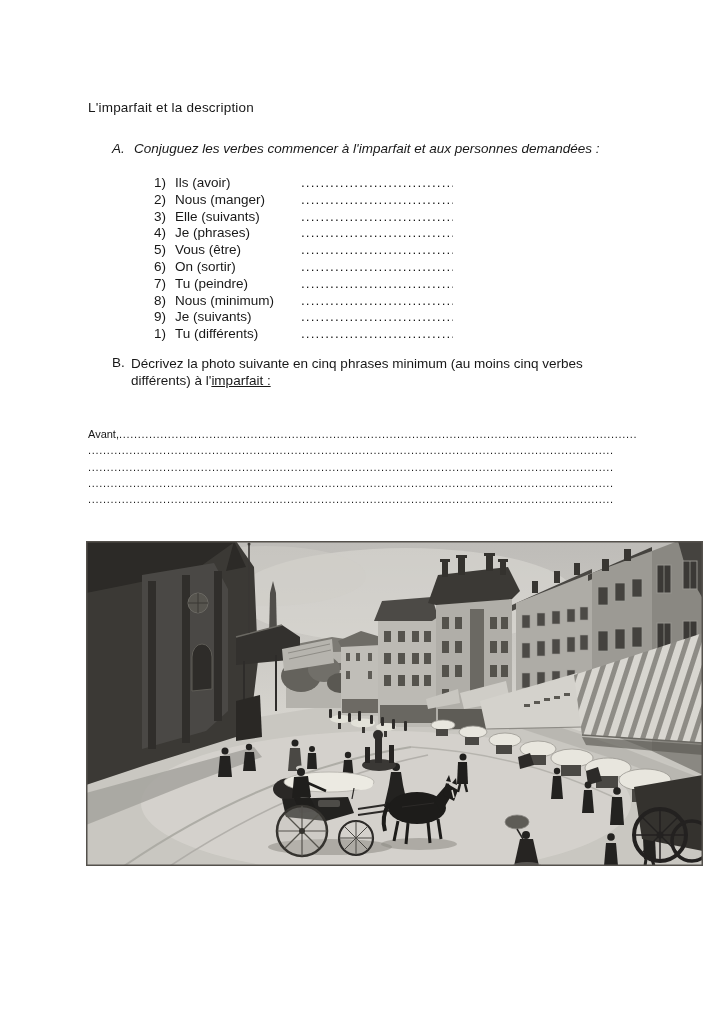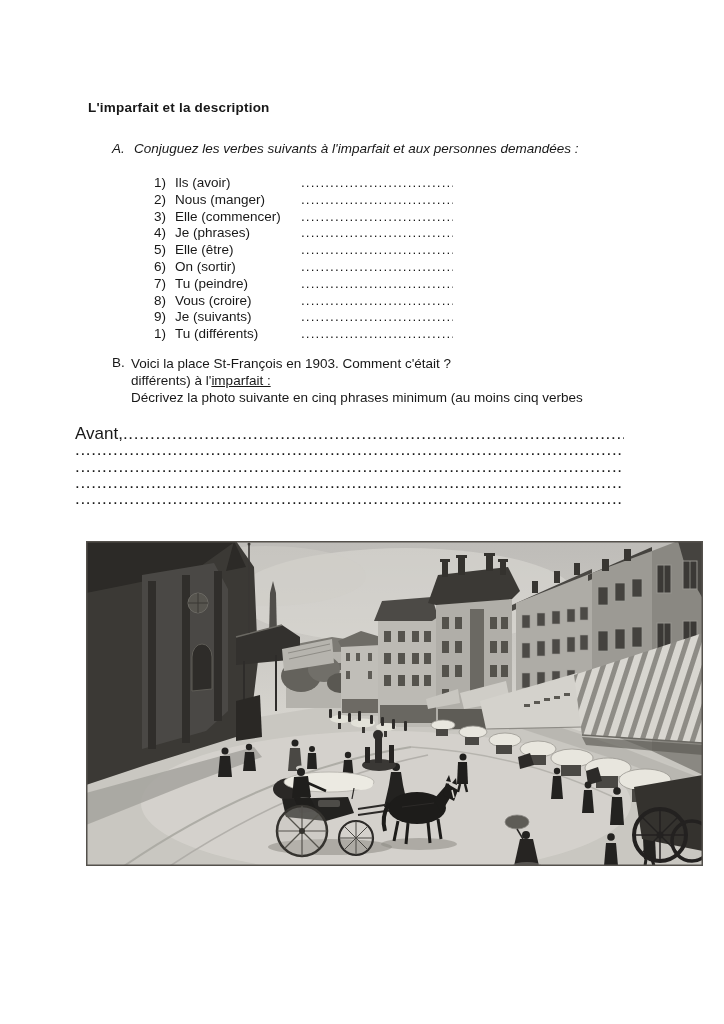--- a/index.html
+++ b/index.html
@@ -2,108 +2,107 @@
 <html><head>
 <meta charset="utf-8">
 <style>
   html,body{margin:0;padding:0;}
   body{
     width:724px;height:1024px;background:#ffffff;position:relative;overflow:hidden;
     font-family:"Liberation Sans", sans-serif;color:#181818;
     -webkit-font-smoothing:antialiased;
   }
   .abs{position:absolute;}
-  .title{left:88px;top:100px;font-size:13.5px;font-weight:bold;letter-spacing:.2px;}
+  .title{left:88px;top:100px;font-size:13.5px;font-weight:normal;letter-spacing:.2px;}
   .sec-head{left:112px;top:141px;display:flex;font-size:13.5px;font-style:italic;}
   .sec-head .sec-label{width:22px;flex:0 0 22px;}
   .verb-list{left:154px;top:175px;width:310px;font-size:13.5px;line-height:16.8px;}
   .verb-row{display:flex;height:16.8px;}
   .verb-num{flex:0 0 21px;width:21px;}
   .verb-prompt{flex:0 0 126px;width:126px;white-space:nowrap;overflow:hidden;}
   .verb-dots{flex:0 0 152px;width:152px;white-space:nowrap;overflow:hidden;letter-spacing:1.1px;}
   .section-b{left:112px;top:355px;display:flex;font-size:13.5px;}
   .section-b .sec-label{width:19px;flex:0 0 19px;font-style:normal;}
   .b-lines{line-height:17px;width:480px;}
   .ul{text-decoration:underline;}
-  .writing{left:75px;top:426px;width:549px;font-size:17px;line-height:16.3px;}
+  .writing{left:88px;top:426px;width:549px;font-size:11px;line-height:16.3px;}
   .w-line{display:flex;height:16.3px;overflow:hidden;}
   .w-prefix{flex:0 0 auto;}
   .w-dots{flex:1 1 auto;white-space:nowrap;overflow:hidden;letter-spacing:.7px;}
   .photo{left:86px;top:541px;width:617px;height:325px;background:#c8c6c0;}
   .photo svg{display:block;}
 </style>
 </head>
 <body>
 
 <div class="abs title">L'imparfait et la description</div>
 
 <div class="abs sec-head">
   <span class="sec-label">A.</span>
-  <span>Conjuguez les verbes suivants à l'imparfait et aux personnes demandées :</span>
+  <span>Conjuguez les verbes commencer à l'imparfait et aux personnes demandées :</span>
 </div>
 
 <div class="abs verb-list">
   <div class="verb-row">
       <span class="verb-num">1)</span>
       <span class="verb-prompt">Ils (avoir)</span>
       <span class="verb-dots">.................................</span>
     </div>
   <div class="verb-row">
       <span class="verb-num">2)</span>
       <span class="verb-prompt">Nous (manger)</span>
       <span class="verb-dots">.................................</span>
     </div>
   <div class="verb-row">
       <span class="verb-num">3)</span>
-      <span class="verb-prompt">Elle (commencer)</span>
+      <span class="verb-prompt">Elle (suivants)</span>
       <span class="verb-dots">.................................</span>
     </div>
   <div class="verb-row">
       <span class="verb-num">4)</span>
       <span class="verb-prompt">Je (phrases)</span>
       <span class="verb-dots">.................................</span>
     </div>
   <div class="verb-row">
       <span class="verb-num">5)</span>
-      <span class="verb-prompt">Elle (être)</span>
+      <span class="verb-prompt">Vous (être)</span>
       <span class="verb-dots">.................................</span>
     </div>
   <div class="verb-row">
       <span class="verb-num">6)</span>
       <span class="verb-prompt">On (sortir)</span>
       <span class="verb-dots">.................................</span>
     </div>
   <div class="verb-row">
       <span class="verb-num">7)</span>
       <span class="verb-prompt">Tu (peindre)</span>
       <span class="verb-dots">.................................</span>
     </div>
   <div class="verb-row">
       <span class="verb-num">8)</span>
-      <span class="verb-prompt">Vous (croire)</span>
+      <span class="verb-prompt">Nous (minimum)</span>
       <span class="verb-dots">.................................</span>
     </div>
   <div class="verb-row">
       <span class="verb-num">9)</span>
       <span class="verb-prompt">Je (suivants)</span>
       <span class="verb-dots">.................................</span>
     </div>
   <div class="verb-row">
       <span class="verb-num">1)</span>
       <span class="verb-prompt">Tu (différents)</span>
       <span class="verb-dots">.................................</span>
     </div>
 </div>
 
 <div class="abs section-b">
   <span class="sec-label">B.</span>
   <div class="b-lines">
-    <div>Voici la place St-François en 1903. Comment c'était ?</div>
+    <div>Décrivez la photo suivante en cinq phrases minimum (au moins cinq verbes</div>
     <div><span>différents) à l'</span><span class="ul">imparfait :</span></div>
-    <div>Décrivez la photo suivante en cinq phrases minimum (au moins cinq verbes</div>
   </div>
 </div>
 
 <div class="abs writing">
   <div class="w-line">
     <span class="w-prefix">Avant,</span>
       <span class="w-dots">............................................................................................................................................</span>
   </div>
   <div class="w-line">
       <span class="w-dots">............................................................................................................................................</span>

